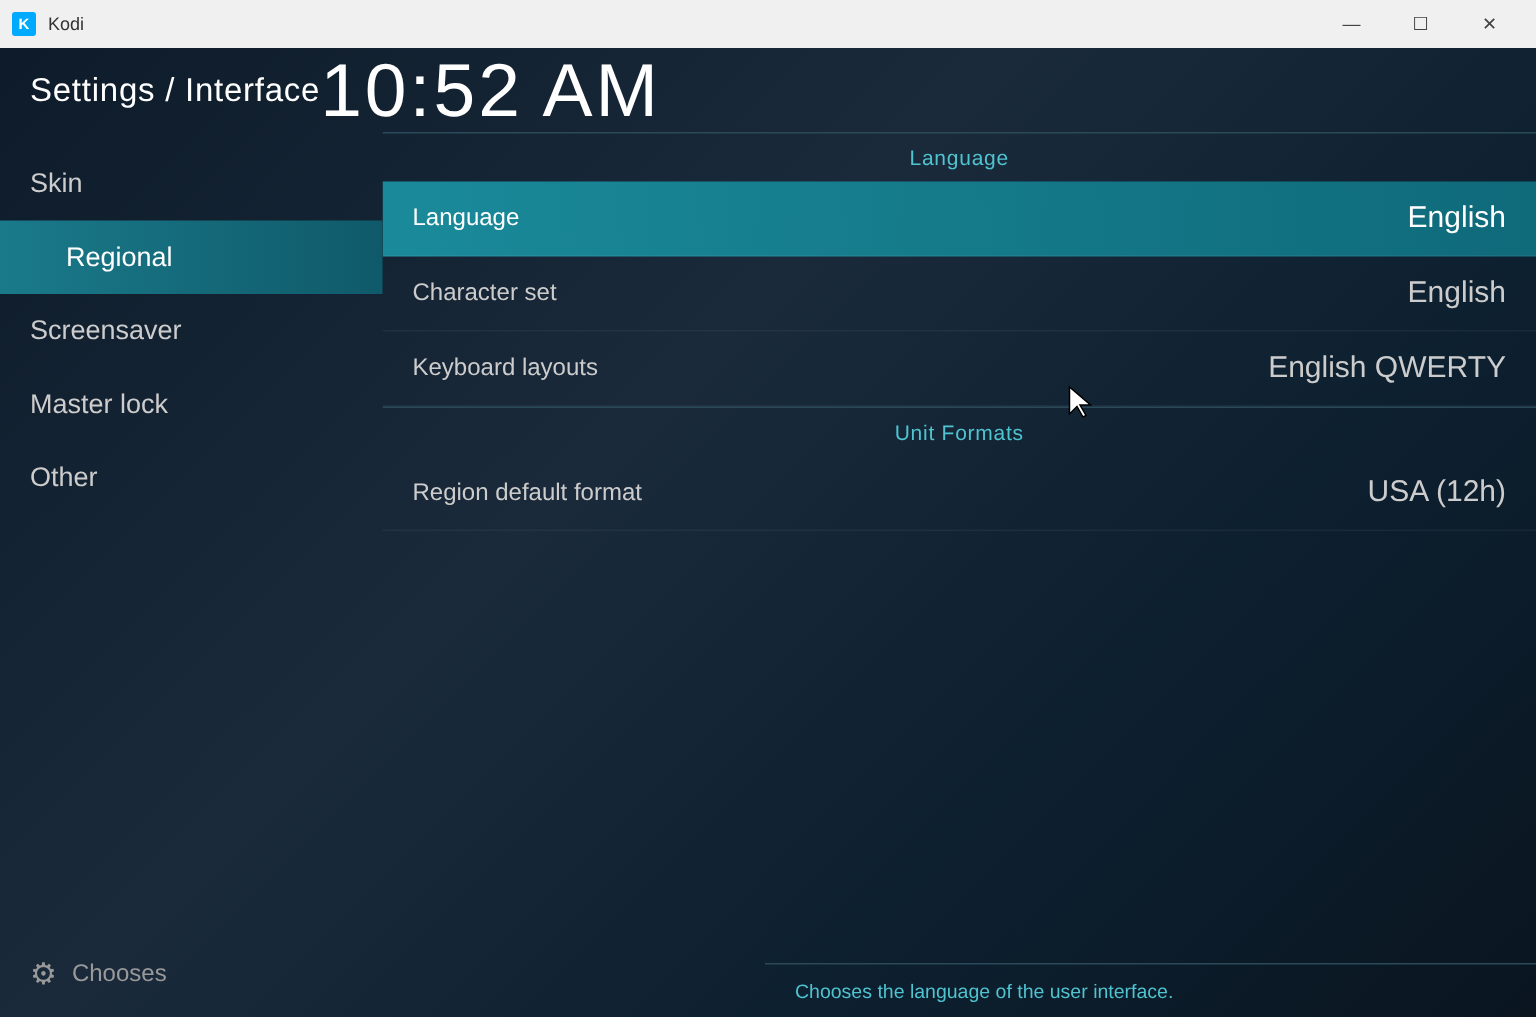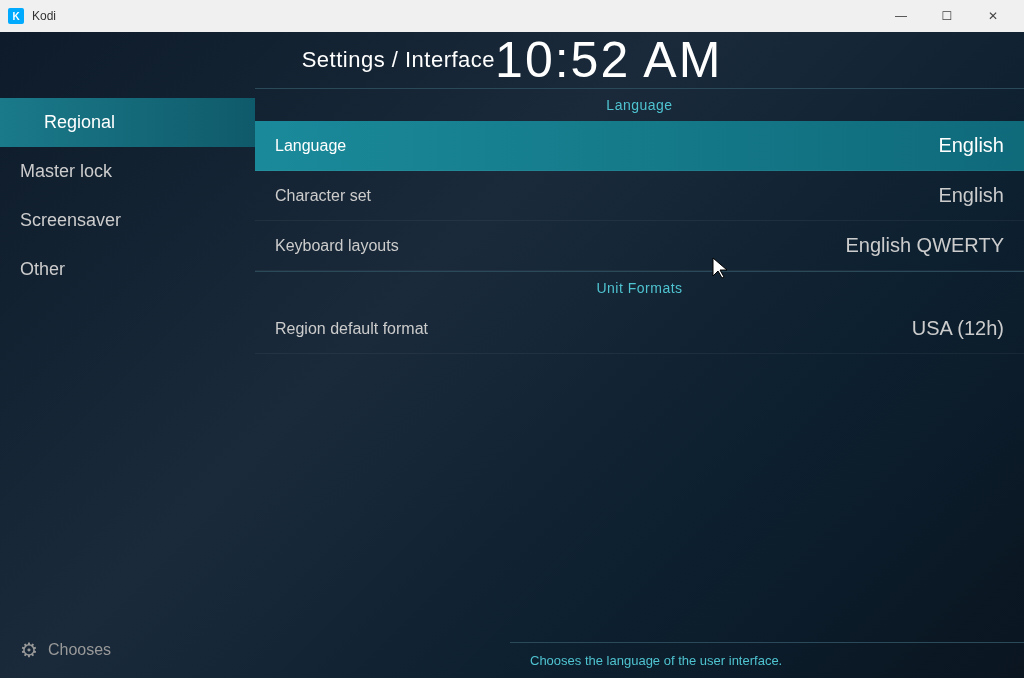--- a/index.html
+++ b/index.html
@@ -72,21 +72,21 @@
 
     
     .header {
       position: absolute;
       top: 0;
       left: 0;
       right: 0;
       height: 56px;
       display: flex;
       align-items: center;
-      justify-content: center;
+      justify-content: flex-start;
       padding: 0 20px 0 20px;
       z-index: 10;
     }
     .header-title {
       font-size: 22px;
       font-weight: 300;
       color: #ffffff;
       letter-spacing: 0.5px;
     }
     .header-time {
@@ -229,28 +229,31 @@
 </div>
 
 <div class="app-container">
 
   <div class="header">
     <span class="header-title">Settings / Interface</span>
     <span class="header-time">10:52 AM</span>
   </div>
 
   <div class="sidebar">
+    <div class="sidebar-item">
+      <span>Skin</span>
+    </div>
     <div class="sidebar-item active">
       <span>Regional</span>
     </div>
     <div class="sidebar-item">
+      <span>Screensaver</span>
+    </div>
+    <div class="sidebar-item">
       <span>Master lock</span>
-    </div>
-    <div class="sidebar-item">
-      <span>Screensaver</span>
     </div>
     <div class="sidebar-item">
       <span>Other</span>
     </div>
 
     <div class="sidebar-footer">
       <span class="gear-icon">⚙</span>
       <span>Chooses</span>
     </div>
   </div>

